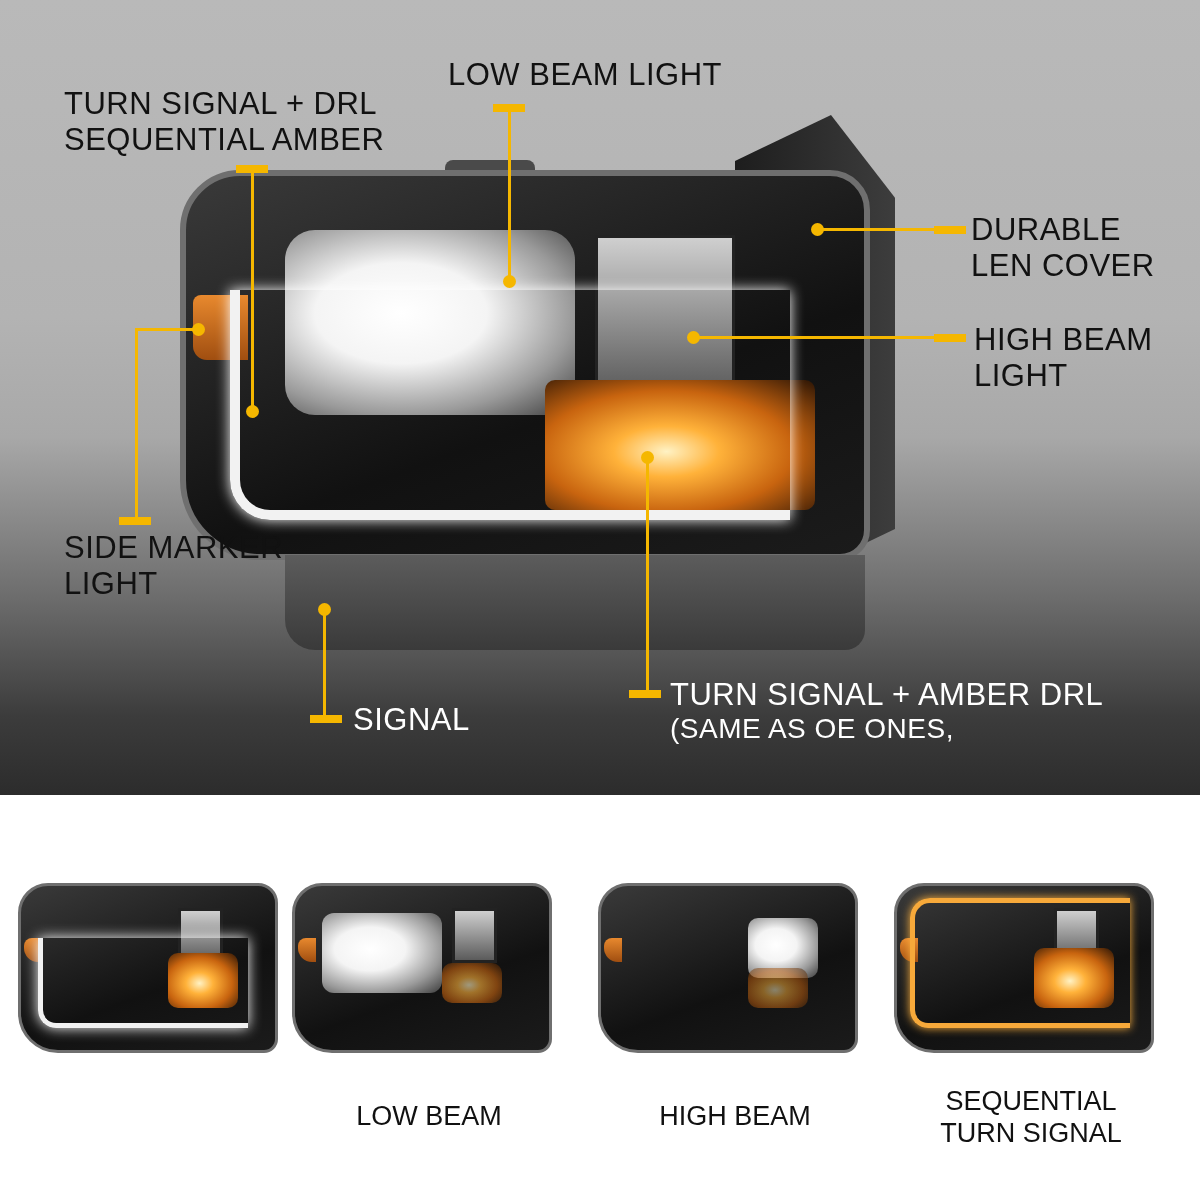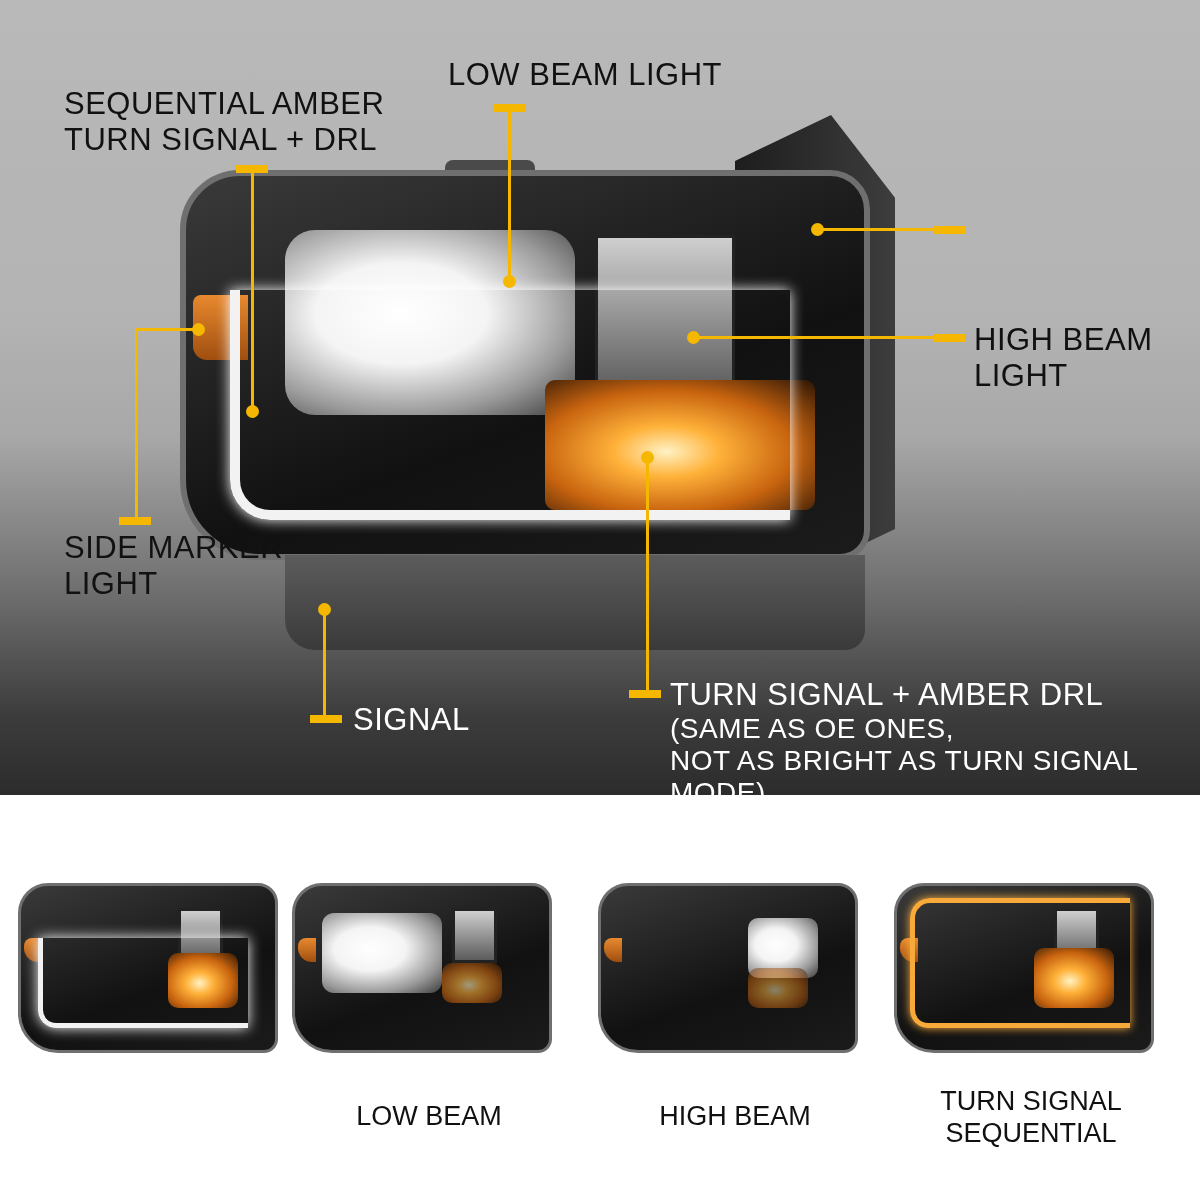--- a/index.html
+++ b/index.html
@@ -41,37 +41,41 @@
     <div class="housing" style="left:5px;top:55px;width:690px;height:390px;"></div>
     <div class="side-marker" style="left:18px;top:180px;width:55px;height:65px;"></div>
     <div class="lens-glow" style="left:110px;top:115px;width:290px;height:185px;"></div>
     <div class="hb-box" style="left:420px;top:120px;width:140px;height:160px;"></div>
     <div class="amber-cluster" style="left:370px;top:265px;width:270px;height:130px;"></div>
     <div class="drl" style="left:55px;top:175px;width:560px;height:230px;"></div>
     <div class="bracket" style="left:110px;top:440px;width:580px;height:95px;border-radius:0 0 20px 30px;"></div>
   </div>
 
   <div class="label dark" style="left:64px;top:86px;">
+    <div>TURN SIGNAL + DRL</div>
     <div>SEQUENTIAL AMBER</div>
-    <div>TURN SIGNAL + DRL</div>
   </div>
   <div class="tick" style="left:236px;top:165px;width:32px;"></div>
   <div class="line" style="left:251px;top:170px;width:3px;height:240px;"></div>
   <div class="dot" style="left:246px;top:405px;"></div>
 
   <div class="label dark" style="left:448px;top:57px;">
     <div>LOW BEAM LIGHT</div>
   </div>
   <div class="tick" style="left:493px;top:104px;width:32px;"></div>
   <div class="line" style="left:508px;top:110px;width:3px;height:170px;"></div>
   <div class="dot" style="left:503px;top:275px;"></div>
 
   <div class="line" style="left:818px;top:228px;width:120px;height:3px;"></div>
   <div class="dot" style="left:811px;top:223px;"></div>
   <div class="tick" style="left:934px;top:226px;width:32px;"></div>
+  <div class="label dark" style="left:971px;top:212px;">
+    <div>DURABLE</div>
+    <div>LEN COVER</div>
+  </div>
 
   <div class="line" style="left:694px;top:336px;width:244px;height:3px;"></div>
   <div class="dot" style="left:687px;top:331px;"></div>
   <div class="tick" style="left:934px;top:334px;width:32px;"></div>
   <div class="label dark" style="left:974px;top:322px;">
     <div>HIGH BEAM</div>
     <div>LIGHT</div>
   </div>
 
   <div class="dot" style="left:192px;top:323px;"></div>
@@ -89,21 +93,20 @@
   <div class="label light" style="left:353px;top:702px;">
     <div>SIGNAL</div>
   </div>
 
   <div class="dot" style="left:641px;top:451px;"></div>
   <div class="line" style="left:646px;top:458px;width:3px;height:234px;"></div>
   <div class="tick" style="left:629px;top:690px;width:32px;"></div>
   <div class="label" style="left:670px;top:677px;">
     <div class="light" style="font-size:31px;">TURN SIGNAL + AMBER DRL</div>
     <div class="sub">(SAME AS OE ONES,</div>
-    <div class="sub">NOT AS BRIGHT AS TURN SIGNAL MODE)</div>
   </div>
 </div>
 
 <div id="modes">
 
   <div class="mode" style="left:10px;">
     <div class="mini">
       <div class="housing" style="left:0;top:20px;width:260px;height:170px;border-width:3px;border-radius:30px 20px 14px 40px;"></div>
       <div class="side-marker" style="left:6px;top:75px;width:18px;height:24px;"></div>
       <div class="hb-box" style="left:160px;top:45px;width:45px;height:55px;"></div>
@@ -135,17 +138,17 @@
 
   <div class="mode" style="left:886px;">
     <div class="mini">
       <div class="housing" style="left:0;top:20px;width:260px;height:170px;border-width:3px;border-radius:30px 20px 14px 40px;"></div>
       <div class="side-marker" style="left:6px;top:75px;width:18px;height:24px;"></div>
       <div class="hb-box" style="left:160px;top:45px;width:45px;height:55px;"></div>
       <div class="amber-cluster" style="left:140px;top:85px;width:80px;height:60px;"></div>
       <div class="drl" style="left:16px;top:35px;width:220px;height:130px;border-width:5px;border-color:#f7a93a;border-top:5px solid #f7a93a;border-right:none;border-radius:20px 0 0 18px;box-shadow:0 0 10px #ffb340;"></div>
     </div>
     <div class="cap" style="top:290px;">
+      <div>SEQUENTIAL</div>
       <div>TURN SIGNAL</div>
-      <div>SEQUENTIAL</div>
     </div>
   </div>
 </div>
 
 </body></html>

